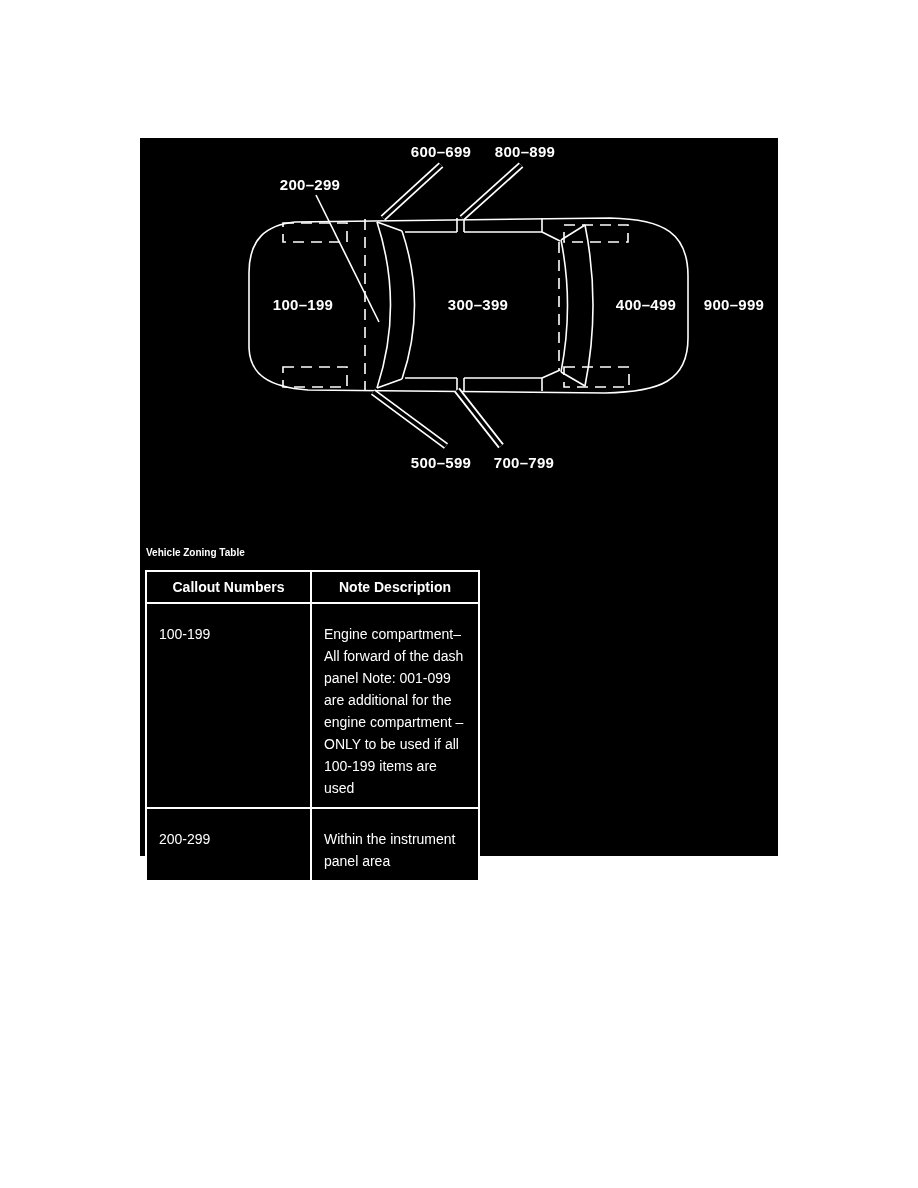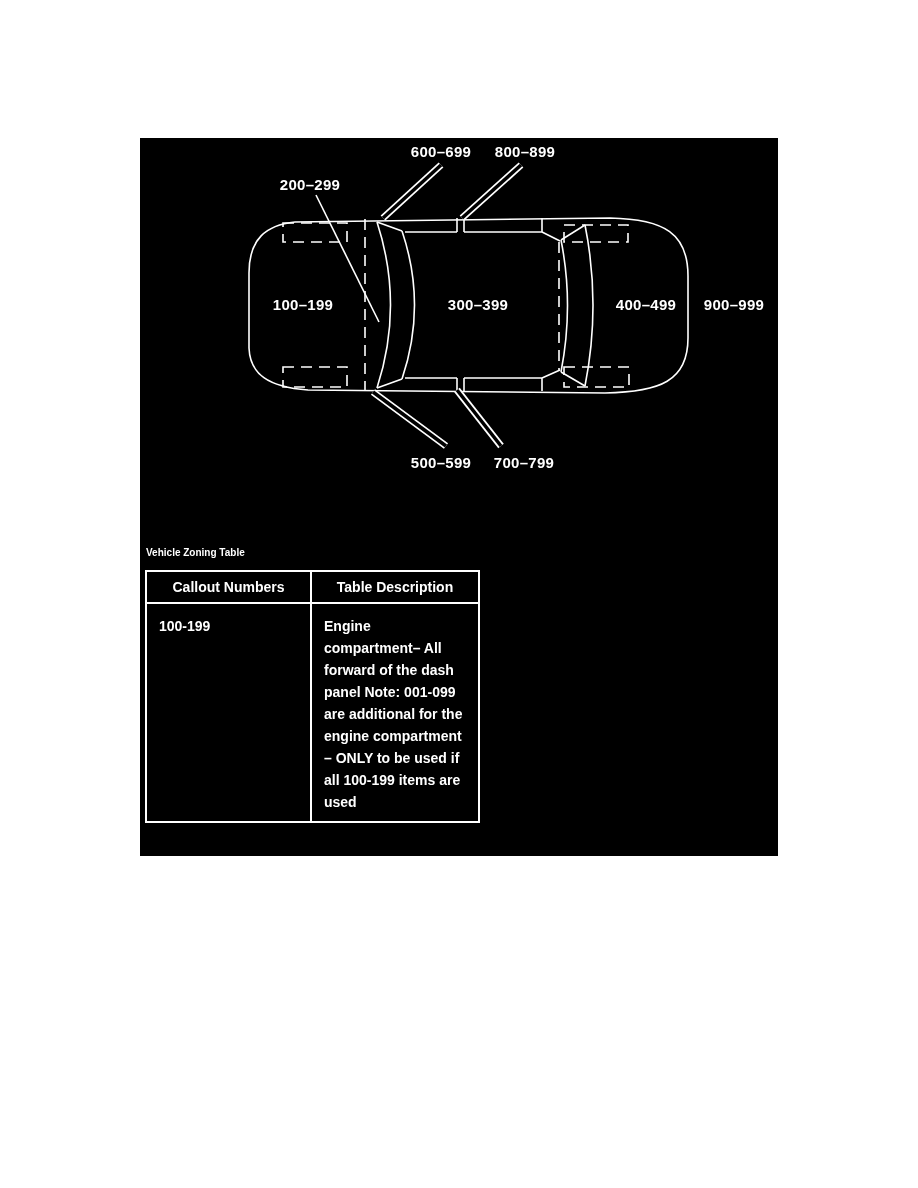--- a/index.html
+++ b/index.html
@@ -61,23 +61,23 @@
   }
   table.zoning-table th {
     height: 28px;
     font-weight: 700;
     text-align: center;
     vertical-align: middle;
   }
   table.zoning-table td {
     vertical-align: top;
     text-align: left;
-    padding: 11px 10px 8px 12px;
+    padding: 19px 10px 8px 12px;
     line-height: 22px;
-    font-weight: 700;
+    font-weight: 400;
   }
   .col-callout { width: 165px; }
   .col-desc    { width: 168px; }
   td.row-tall  { height: 152px; }
   td.row-short { height: 33px; }
 </style>
 </head>
 <body>
 
 <div class="page">
@@ -138,25 +138,29 @@
     <div class="table-title">Vehicle Zoning Table</div>
 
     <table class="zoning-table">
       <colgroup>
         <col class="col-callout">
         <col class="col-desc">
       </colgroup>
       <thead>
         <tr>
           <th>Callout Numbers</th>
-          <th>Table Description</th>
+          <th>Note Description</th>
         </tr>
       </thead>
       <tbody>
         <tr>
           <td class="row-tall">100-199</td>
           <td class="row-tall">Engine compartment– All forward of the dash panel Note: 001-099 are additional for the engine compartment – ONLY to be used if all 100-199 items are used</td>
+        </tr>
+        <tr>
+          <td class="row-short">200-299</td>
+          <td class="row-short">Within the instrument panel area</td>
         </tr>
       </tbody>
     </table>
 
   </div>
 </div>
 
 </body></html>

